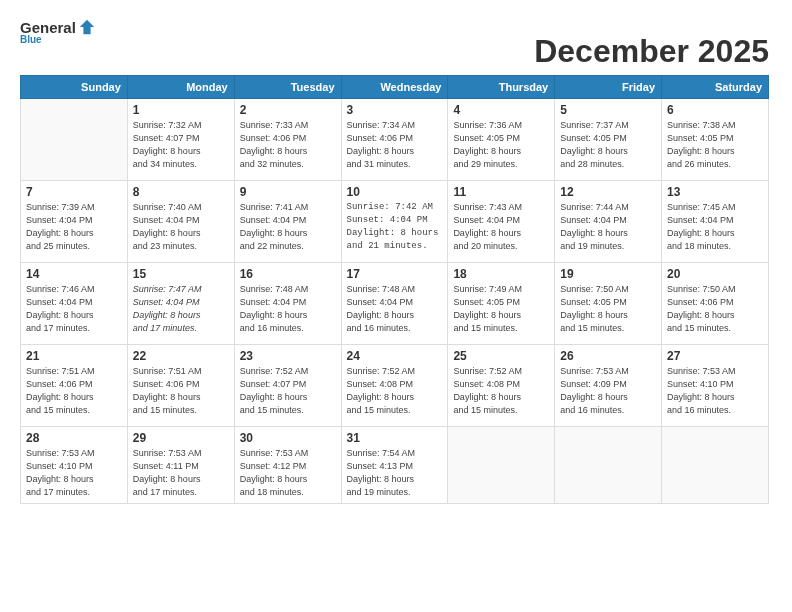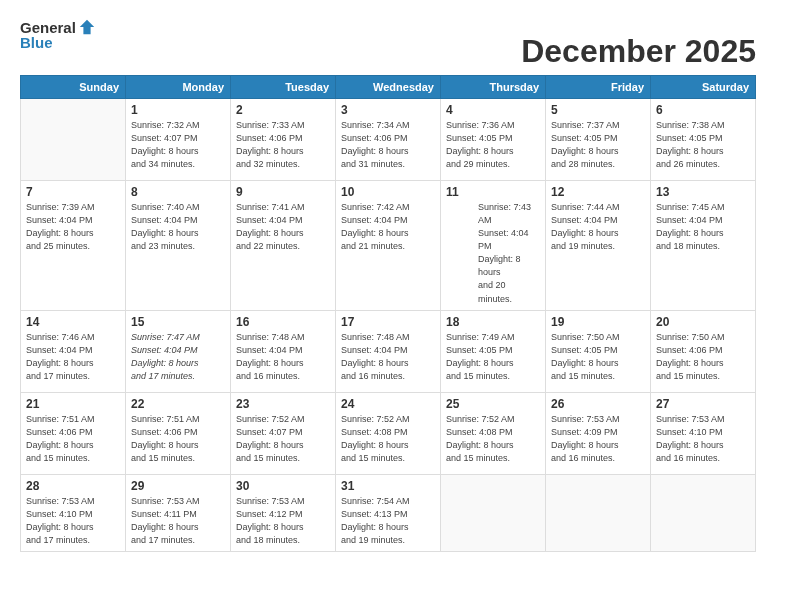--- a/index.html
+++ b/index.html
@@ -6,21 +6,21 @@
     body {
       font-family: Arial, sans-serif;
       background: #fff;
       width: 792px;
       height: 612px;
       overflow: hidden;
     }
     .page {
       width: 792px;
       height: 476px;
-      padding: 18px 36px 14px 20px;
+      padding: 18px 23px 14px 20px;
       display: flex;
       flex-direction: column;
     }
     .header {
       display: flex;
       align-items: flex-start;
       justify-content: space-between;
       margin-bottom: 6px;
     }
     .logo {
@@ -31,21 +31,21 @@
     .logo-text {
       display: flex;
       align-items: center;
     }
     .logo-general {
       font-size: 15px;
       font-weight: bold;
       color: #333;
     }
     .logo-blue {
-      font-size: 15px;
+      font-size: 10px;
       font-weight: bold;
       color: #2980b9;
     }
     .logo-icon {
       width: 18px;
       height: 18px;
       margin-left: 2px;
     }
     .title-area {
       text-align: right;
@@ -204,28 +204,28 @@
           </td>
           <td>
             <span class="day-number">9</span>
             <div class="day-info" style="white-space: pre-line;">Sunrise: 7:41 AM
 Sunset: 4:04 PM
 Daylight: 8 hours
 and 22 minutes.</div>
           </td>
           <td>
             <span class="day-number">10</span>
-            <div class="day-info" style="white-space: pre-line;">Sunrise: 7:42 AM
+            <div class="day-info" style="white-space: pre-line; font-family: Liberation Mono, monospace;">Sunrise: 7:42 AM
 Sunset: 4:04 PM
 Daylight: 8 hours
 and 21 minutes.</div>
           </td>
           <td>
             <span class="day-number">11</span>
-            <div class="day-info" style="white-space: pre-line; margin-left: 32px;">Sunrise: 7:43 AM
+            <div class="day-info" style="white-space: pre-line;">Sunrise: 7:43 AM
 Sunset: 4:04 PM
 Daylight: 8 hours
 and 20 minutes.</div>
           </td>
           <td>
             <span class="day-number">12</span>
             <div class="day-info" style="white-space: pre-line;">Sunrise: 7:44 AM
 Sunset: 4:04 PM
 Daylight: 8 hours
 and 19 minutes.</div>

